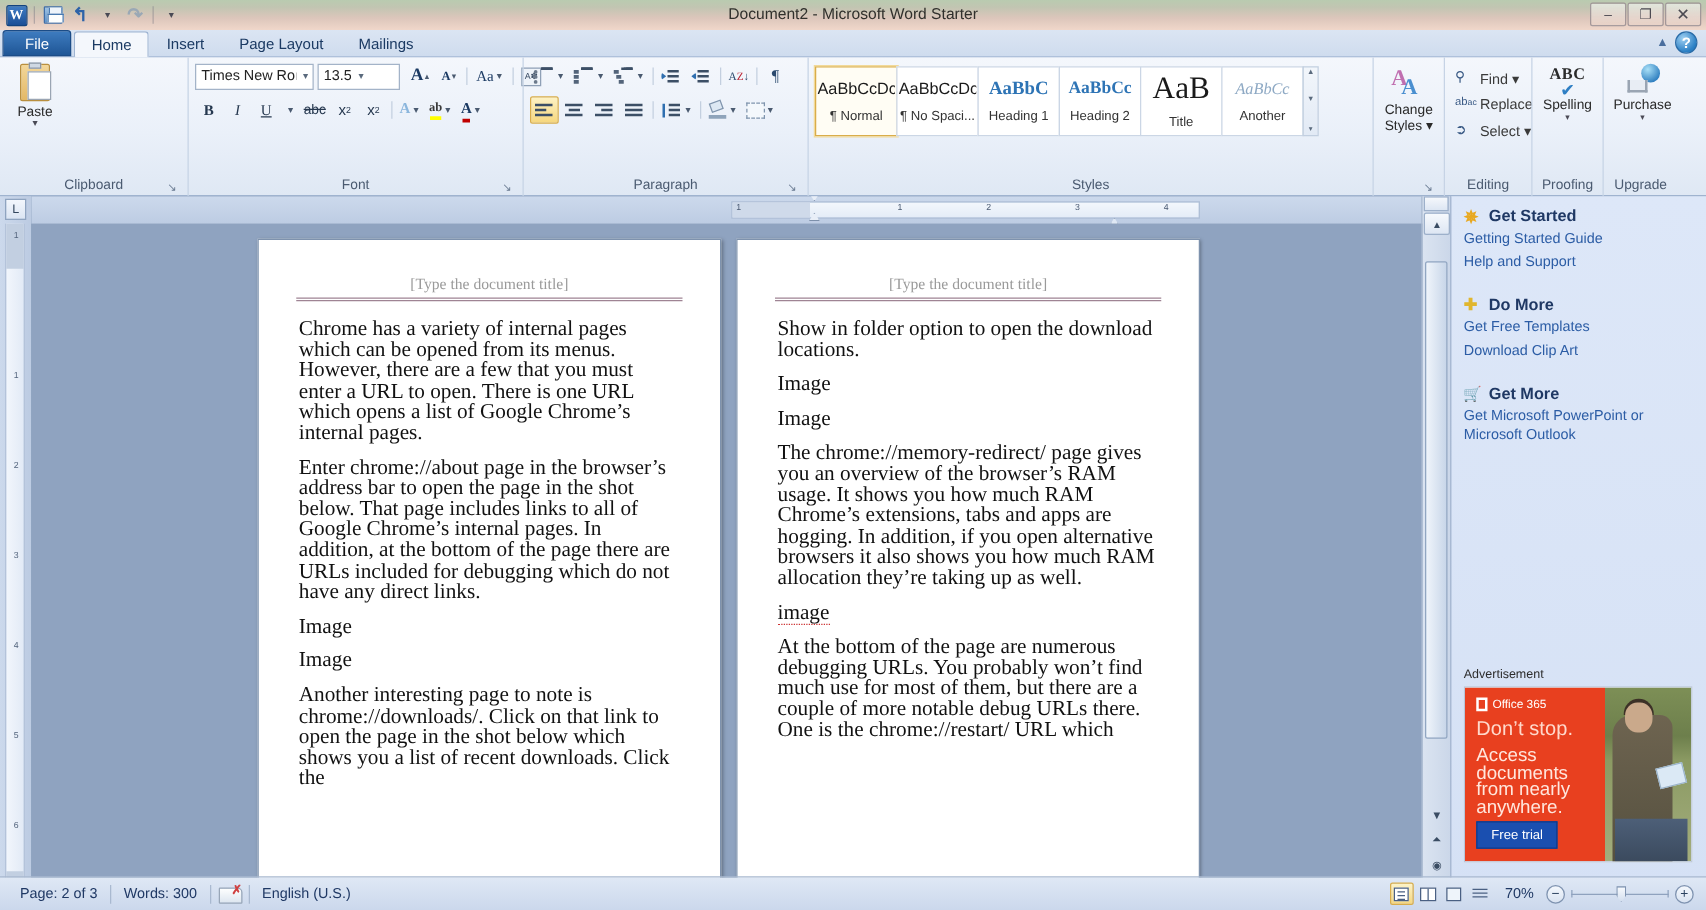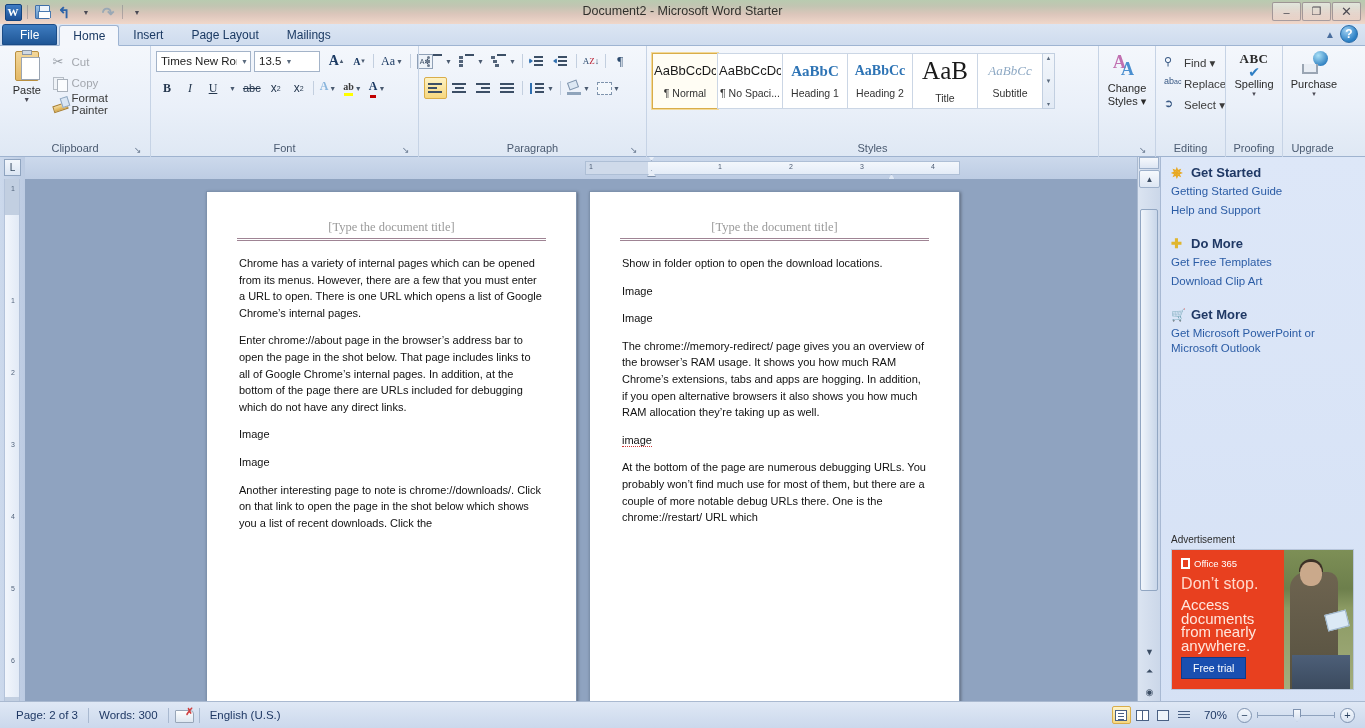--- a/index.html
+++ b/index.html
@@ -368,22 +368,22 @@
   .doc-title {
     text-align:center; color:#9a9a9a; font-size:12.5px;
     font-family:"Liberation Serif", serif;
     padding-bottom:3px;
   }
   .doc-title-rule {
     border-bottom: 3px double #9f8494;
     margin: 0 -2px 14px -2px; height:0;
   }
   .para {
-    font-family:Liberation Sans, sans-serif;
-    font-size: 11px;
+    font-family:Liberation Serif, serif;
+    font-size: 17px;
     line-height: 16.6px;
     color:#111;
     margin-bottom: 11px;
     text-align: left;
   }
   .sq { border-bottom: 1px dotted #cc3333; }
   .page-num {
     position:absolute; bottom: 14px; font-size:9px; color:#555;
     font-family:"Liberation Serif", serif;
   }
@@ -580,34 +580,20 @@
     <div class="rgroup" style="width:150px">
       <div class="rgroup-body">
         <div class="bigbtn">
           <div class="paste-ico">
             <div class="clip"></div>
               <div class="tab2"></div>
               <div class="sheet"></div>
           </div>
           <div class="lbl">Paste</div>
           <div class="tiny-caret">▼</div>
-        </div>
-        <div style="display:flex;flex-direction:column;padding-top:2px;">
-          <div class="smallcmd dim">
-            <span class="ico16 ico-cut"></span>
-            <span>Cut</span>
-          </div>
-          <div class="smallcmd dim">
-            <span class="ico16 ico-copy"></span>
-            <span>Copy</span>
-          </div>
-          <div class="smallcmd">
-            <span class="ico16 ico-brush"></span>
-            <span>Format Painter</span>
-          </div>
         </div>
       </div>
       <div class="rgroup-label">
         <span>Clipboard</span>
         <span class="dlg-launch">↘</span>
       </div>
     </div>
 
     <div class="rgroup" style="width:268px">
       <div class="rgroup-body">
@@ -824,21 +810,21 @@
           <div class="stylebox">
             <div class="prev h2">AaBbCc</div>
             <div class="nm">Heading 2</div>
           </div>
           <div class="stylebox">
             <div class="prev ti">AaB</div>
             <div class="nm">Title</div>
           </div>
           <div class="stylebox">
             <div class="prev su">AaBbCc</div>
-            <div class="nm">Subtitle</div>
+            <div class="nm">Another</div>
           </div>
           <div class="gallery-scroll">
             <span>▲</span>
             <span>▼</span>
             <span>▾</span>
           </div>
         </div>
       </div>
       <div class="rgroup-label">
         <span>Styles</span>

